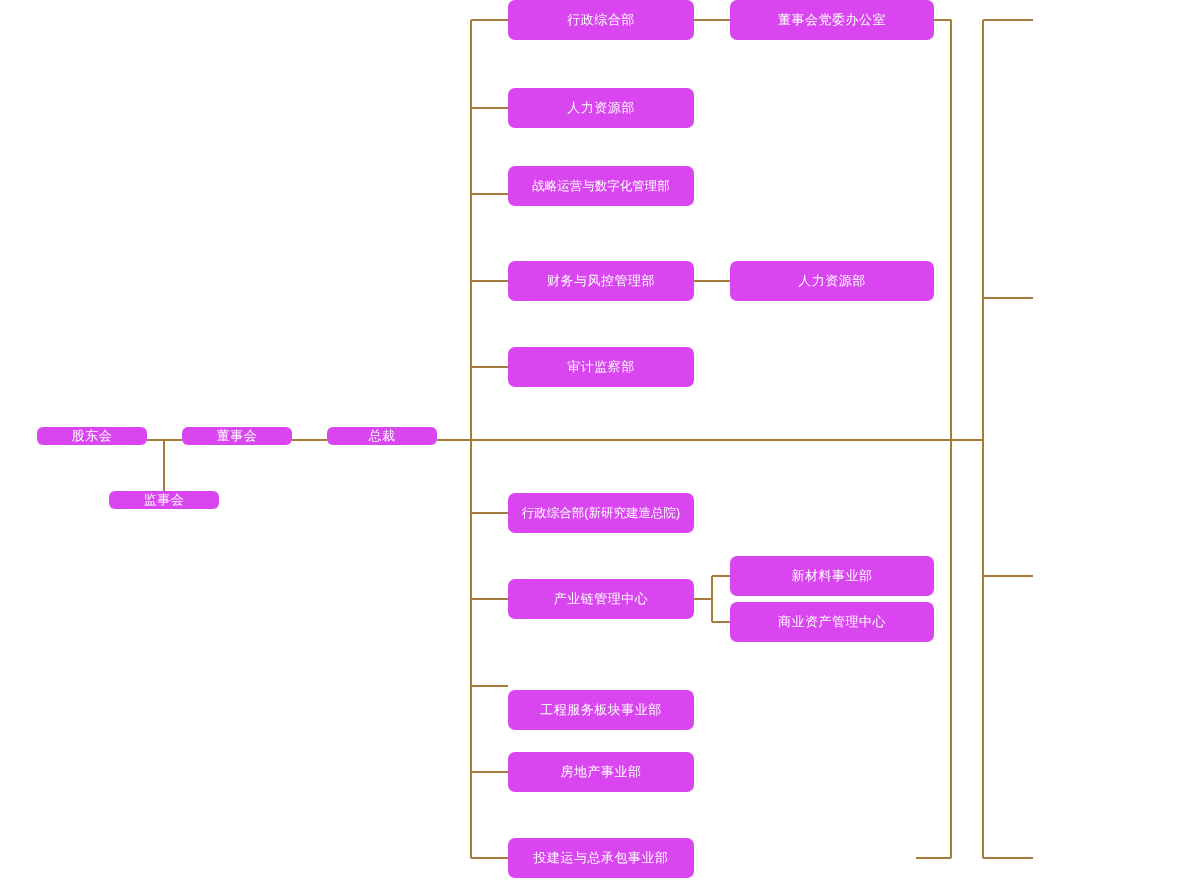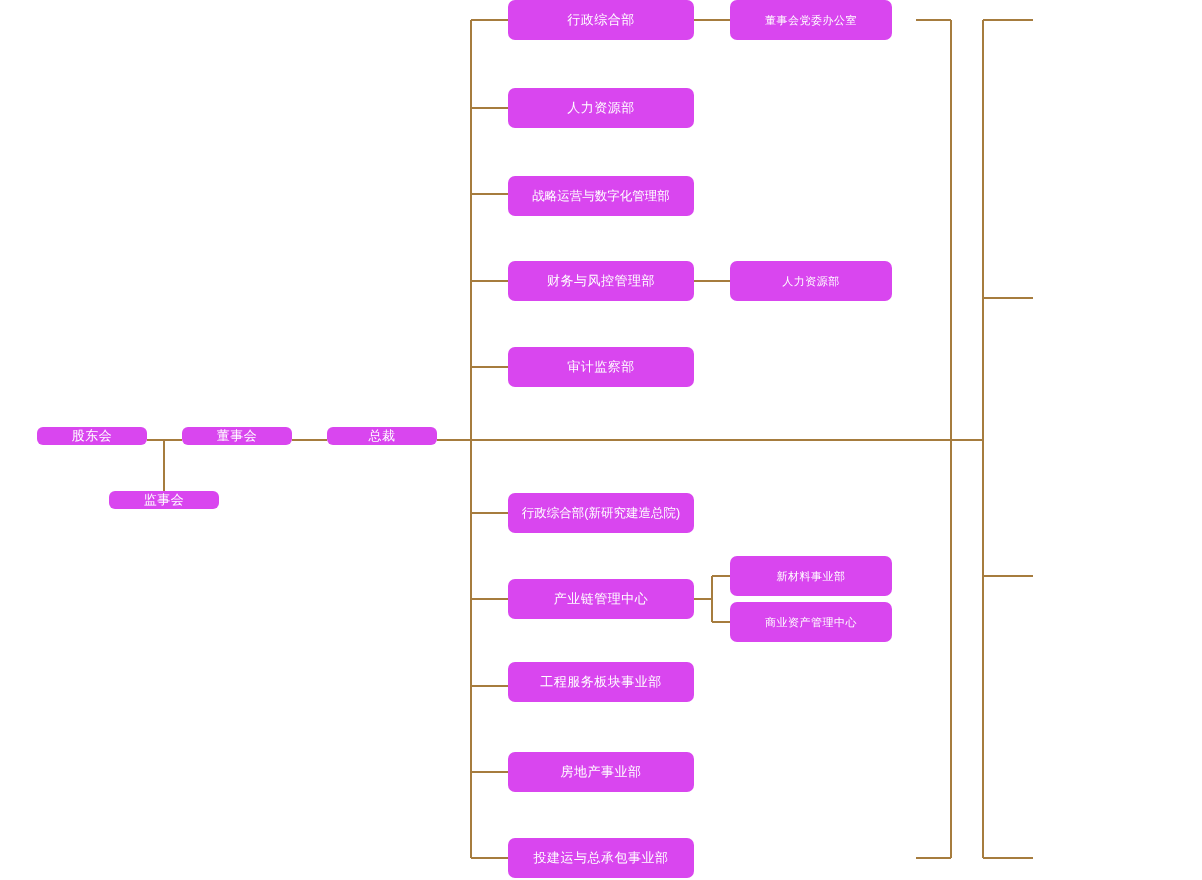--- a/index.html
+++ b/index.html
@@ -46,23 +46,23 @@
     height: 18px;
     border-radius: 6px;
     font-size: 13px;
   }
   .node.lvl-dept {
     width: 186px;
     height: 40px;
     font-size: 13px;
   }
   .node.lvl-sub {
-    width: 162px;
+    width: 204px;
     height: 40px;
-    font-size: 11px;
+    font-size: 13px;
   }
   .node.narrow-text {
     font-size: 12.5px;
     letter-spacing: 0px;
   }
 </style>
 </head>
 <body>
 
 <div id="chart-root">
@@ -116,31 +116,31 @@
   <div class="node lvl-root" style="left:182px; top:427px;">董事会</div>
 
   <div class="node lvl-root" style="left:109px; top:491px;">监事会</div>
 
   <div class="node lvl-root" style="left:327px; top:427px;">总裁</div>
 
   <div class="node lvl-dept" style="left:508px; top:0px;">行政综合部</div>
 
   <div class="node lvl-dept" style="left:508px; top:88px;">人力资源部</div>
 
-  <div class="node lvl-dept narrow-text" style="left:508px; top:176px;">战略运营与数字化管理部</div>
+  <div class="node lvl-dept narrow-text" style="left:508px; top:166px;">战略运营与数字化管理部</div>
 
   <div class="node lvl-dept" style="left:508px; top:261px;">财务与风控管理部</div>
 
   <div class="node lvl-dept" style="left:508px; top:347px;">审计监察部</div>
 
   <div class="node lvl-dept narrow-text" style="left:508px; top:493px;">行政综合部(新研究建造总院)</div>
 
   <div class="node lvl-dept" style="left:508px; top:579px;">产业链管理中心</div>
 
-  <div class="node lvl-dept" style="left:508px; top:662px;">工程服务板块事业部</div>
+  <div class="node lvl-dept" style="left:508px; top:690px;">工程服务板块事业部</div>
 
   <div class="node lvl-dept" style="left:508px; top:752px;">房地产事业部</div>
 
   <div class="node lvl-dept" style="left:508px; top:838px;">投建运与总承包事业部</div>
 
   <div class="node lvl-sub" style="left:730px; top:0px;">董事会党委办公室</div>
 
   <div class="node lvl-sub" style="left:730px; top:261px;">人力资源部</div>
 
   <div class="node lvl-sub" style="left:730px; top:556px;">新材料事业部</div>

